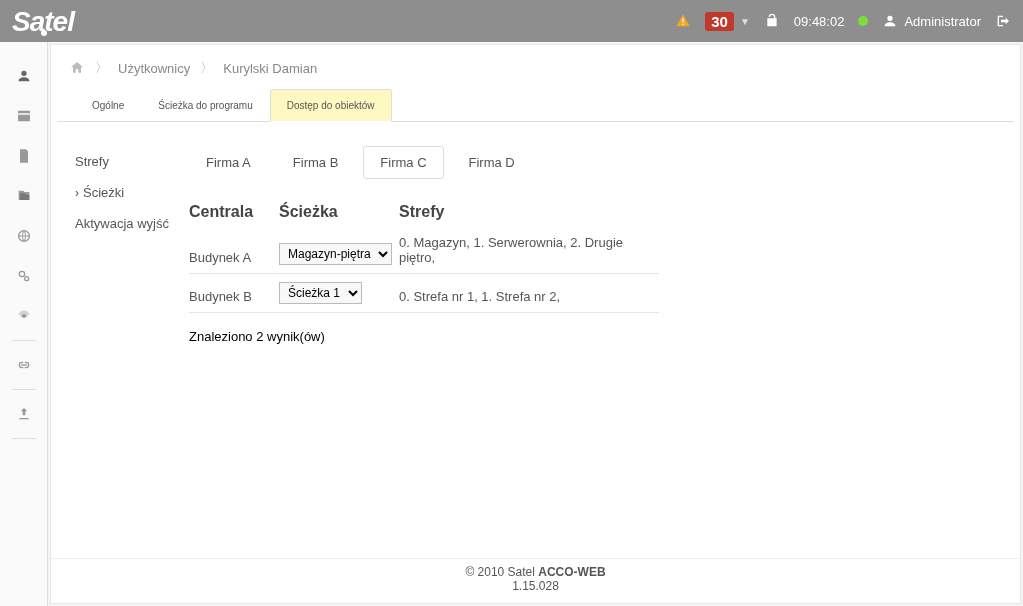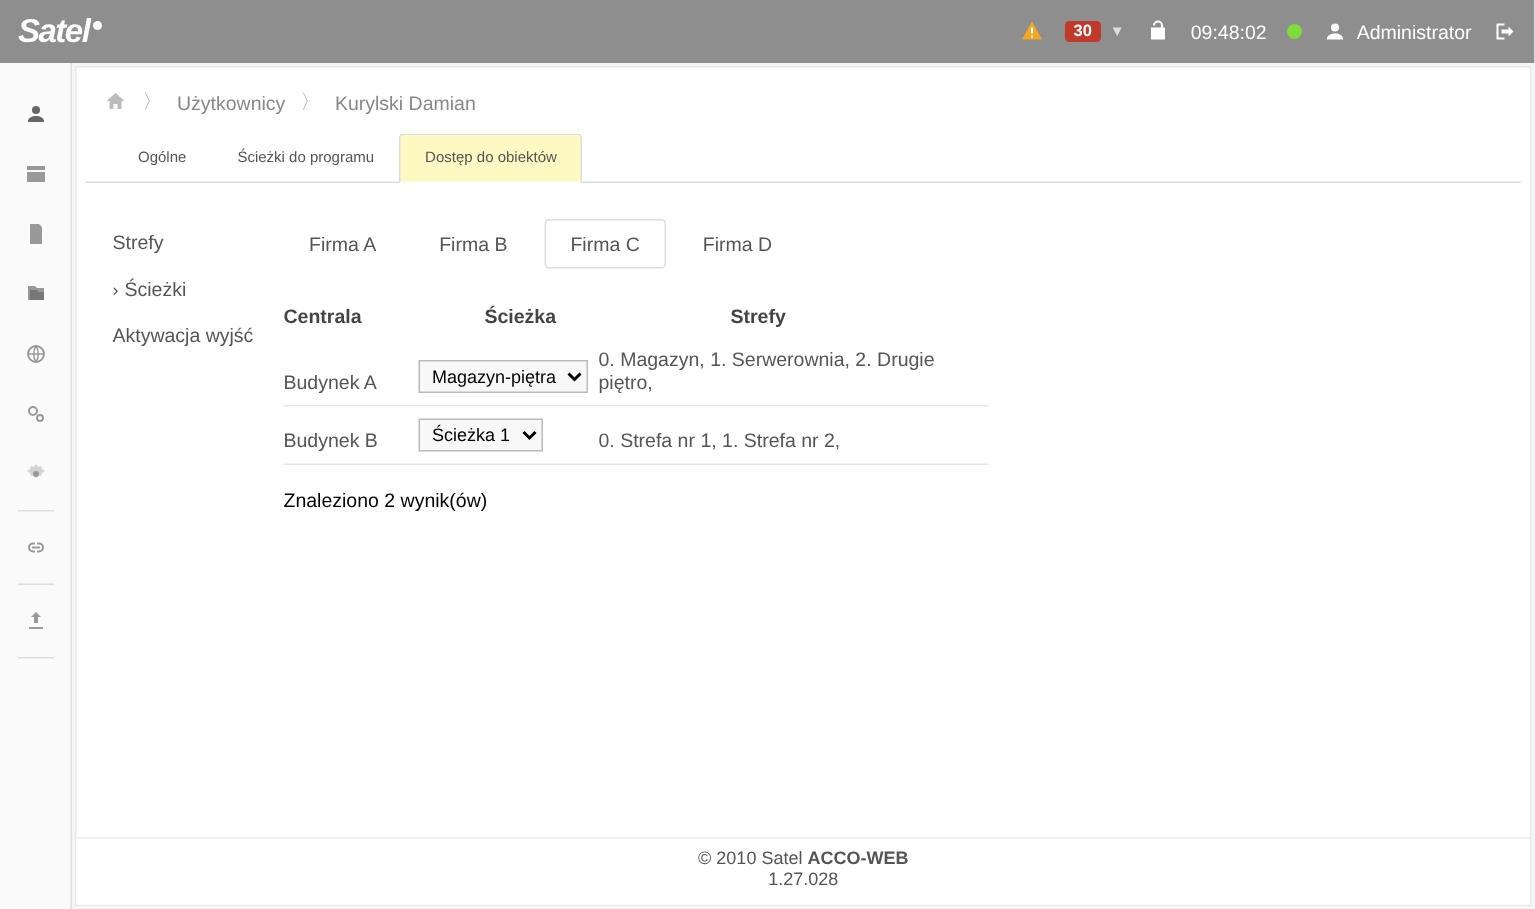--- a/index.html
+++ b/index.html
@@ -1,23 +1,23 @@
 <!DOCTYPE html>
 <html><head>
 <meta charset="utf-8">
 <style>
 * { box-sizing: border-box; margin: 0; padding: 0; }
 body { font-family: Arial, Helvetica, sans-serif; font-size: 13px; color: #555; background: #f5f5f5; width: 1023px; height: 606px; overflow: hidden; }
 
 .topbar { height: 42px; background: #8e8e8e; display: flex; align-items: center; padding: 0 12px; color: #fff; }
-.logo { font-weight: bold; font-size: 22px; font-style: italic; letter-spacing: -1px; display:flex; align-items:center; }
+.logo { font-weight: bold; font-size: 28px; font-style: italic; letter-spacing: -1px; display:flex; align-items:center;flex-direction:column; }
 .logo .dot { width:6px; height:6px; background:#fff; border-radius:50%; margin-left:2px; margin-top:-8px;}
 .topbar-spacer { flex: 1; }
 .topbar-item { display: flex; align-items: center; margin-left: 14px; font-size: 13px; }
-.badge { background: #c0392b; color: #fff; border-radius: 3px; padding: 1px 6px; font-size: 11px; font-weight:bold; }
+.badge { background: #c0392b; color: #fff; border-radius: 3px; padding: 1px 6px; font-size: 15px; font-weight:bold; }
 .status-dot { width: 10px; height: 10px; border-radius: 50%; background: #7fdc3a; }
 .top-icon { width:16px; height:16px; display:inline-block; }
 
 .shell { display: flex; height: 564px; }
 .sidebar { width: 48px; background: #fafafa; border-right: 1px solid #e0e0e0; display: flex; flex-direction: column; align-items: center; padding-top: 14px; }
 .side-item { width: 48px; height: 40px; display: flex; align-items: center; justify-content: center; color: #888; cursor:pointer; }
 .side-item.active { color: #555; }
 .side-sep { width: 24px; height: 1px; background: #ddd; margin: 4px 0; }
 
 .main { flex: 1; background: #fff; padding: 12px 0 0 0; position:relative; border: 1px solid #e8e8e8; margin: 2px; }
@@ -33,21 +33,21 @@
 .leftnav { width: 120px; display:flex; flex-direction:column; }
 .leftnav-item { padding: 8px 6px; font-size: 13px; color: #555; cursor:pointer; }
 .leftnav-item.sel { font-weight: normal; }
 .leftnav-item .chev { margin-right: 4px; font-size:12px;}
 
 .company-tabs { display: flex; margin-bottom: 18px; }
 .company-tab { padding: 8px 16px; font-size: 13px; color: #555; cursor:pointer; border:1px solid transparent; border-radius:3px; margin-right: 8px;}
 .company-tab.active { border: 1px solid #ddd; }
 
 .tbl { width: 470px; }
-.tbl-head { display:flex; font-weight:bold; color:#444; padding: 6px 0; font-size:13px;gap:44px;}
+.tbl-head { display:flex; font-weight:bold; color:#444; padding: 6px 0; font-size:16px;}
 .col-c { width: 90px; }
 .col-s { width: 120px; }
 .col-str { flex:1; }
 .tbl-row { display:flex; align-items:flex-end; padding: 8px 0; border-bottom: 1px solid #e6e6e6; font-size:13px; color:#555;}
 .tbl-row select { font-size:12px; padding:2px 4px; border:1px solid #bbb; background:#f8f8f8; }
 .results { color:#000000; font-size:13px; padding-top:16px; }
 
 .footer { position:absolute; bottom:0; left:0; right:0; text-align:center; font-size:12px; color:#555; padding: 6px 0 10px 0; background:#fff; border-top:1px solid #eee;}
 .footer b { font-weight:bold; }
 
@@ -161,21 +161,21 @@
           </svg>
         </span>
       <span class="sep">〉</span>
       <a href="#">Użytkownicy</a>
       <span class="sep">〉</span>
       <span>Kurylski Damian</span>
     </div>
 
     <div class="tabs">
       <div class="tab">Ogólne</div>
-      <div class="tab">Ścieżki do programu</div>
+      <div class="tab">Ścieżka do programu</div>
       <div class="tab active">Dostęp do obiektów</div>
     </div>
 
     <div class="content">
       <div class="leftnav">
         <div class="leftnav-item">Strefy</div>
         <div class="leftnav-item sel"><span class="chev">›</span><span>Ścieżki</span></div>
         <div class="leftnav-item">Aktywacja wyjść</div>
       </div>
 
@@ -203,16 +203,16 @@
             <div class="col-s"><select><option>Ścieżka 1</option></select></div>
             <div class="col-str">0. Strefa nr 1, 1. Strefa nr 2,</div>
           </div>
           <div class="results">Znaleziono 2 wynik(ów)</div>
         </div>
       </div>
     </div>
 
     <div class="footer">
       <span>© 2010 Satel </span><b>ACCO-WEB</b><br>
-      <span>1.27.028</span>
+      <span>1.15.028</span>
     </div>
   </div>
 </div>
 
 </body></html>

